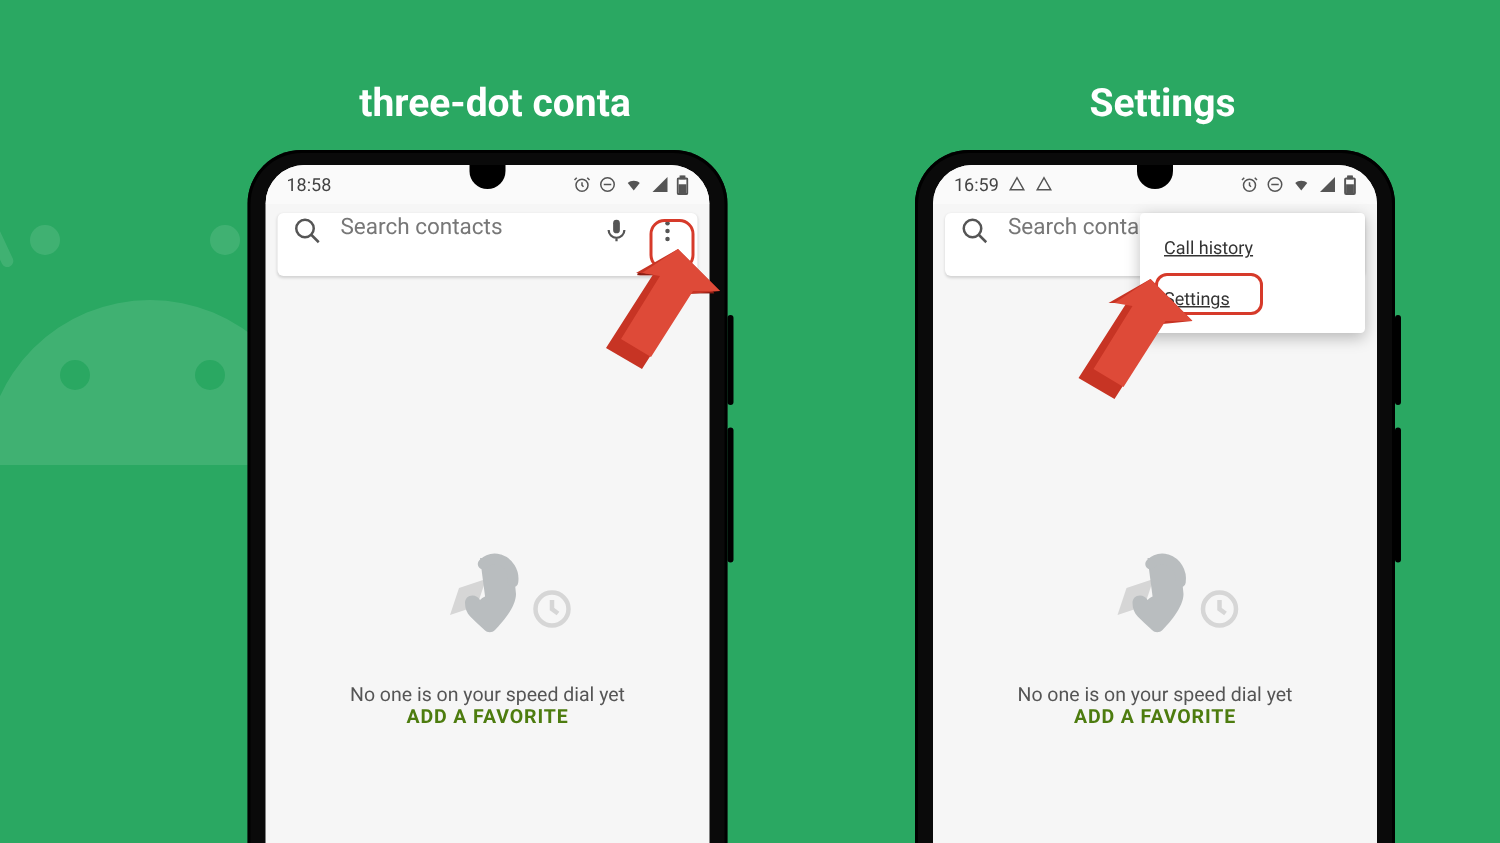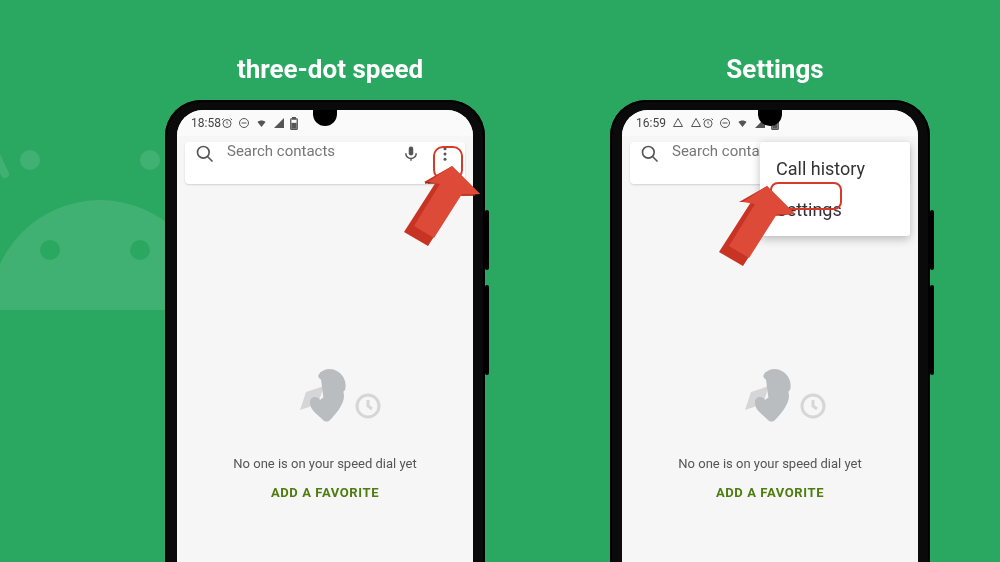--- a/index.html
+++ b/index.html
@@ -68,20 +68,21 @@
     width: 24px;
     height: 16px;
     background: #000;
     border-bottom-left-radius: 14px;
     border-bottom-right-radius: 14px;
   }
   .status-bar {
     height: 26px;
     display: flex;
     align-items: center;
+    justify-content: space-between;
     padding: 0 14px;
     font-size: 12px;
     color: #444;
     background: #fafafa;
   }
   .status-left { display: flex; align-items: center; gap: 6px; }
   .status-right { display: flex; align-items: center; gap: 5px; }
   .status-right svg, .status-left svg { display: block; }
 
   .search-bar {
@@ -115,43 +116,44 @@
     left: 0; right: 0;
     text-align: center;
     color: #666;
   }
   .empty-icon {
     margin: 0 auto 16px;
     width: 110px;
     height: 80px;
     position: relative;
   }
-  .empty-text { font-size: 13px; color: #555; margin-bottom: 14px; }
+  .empty-text { font-size: 13px; color: #555; }
   .add-fav {
     color: #4d7c0f;
     font-weight: 700;
     font-size: 13px;
     letter-spacing: 0.6px;
   }
 
   .dropdown {
     position: absolute;
     top: 32px;
     right: 8px;
     width: 150px;
     background: #fff;
     box-shadow: 0 3px 10px rgba(0,0,0,0.25);
     border-radius: 3px;
     padding: 6px 0;
   }
   .dropdown-item {
     padding: 10px 16px;
-    font-size: 18px;
+    font-size: 12px;
     color: #333;
     position: relative;
+    text-decoration: underline;
   }
 
   
   .arrow {
     position: absolute;
     pointer-events: none;
   }
 </style>
 </head>
 <body>
@@ -163,21 +165,21 @@
     <path d="M20 190 A110 110 0 0 1 240 190 Z"></path>
     <rect x="22" y="10" width="8" height="50" rx="4" transform="rotate(-25 26 35)"></rect>
     <rect x="210" y="10" width="8" height="50" rx="4" transform="rotate(25 214 35)"></rect>
     <circle cx="80" cy="130" r="10" fill="#2aa862"></circle>
     <circle cx="170" cy="130" r="10" fill="#2aa862"></circle>
   </g>
 </svg>
 
 <div class="caption left">
   <br>
-  <span>three-dot speed</span>
+  <span>three-dot conta</span>
 </div>
 <div class="caption right">
   <br>
   <span>Settings</span>
 </div>
 
 <div class="phone left">
   <div class="side-btn b1"></div>
   <div class="side-btn b2"></div>
   <div class="screen">

